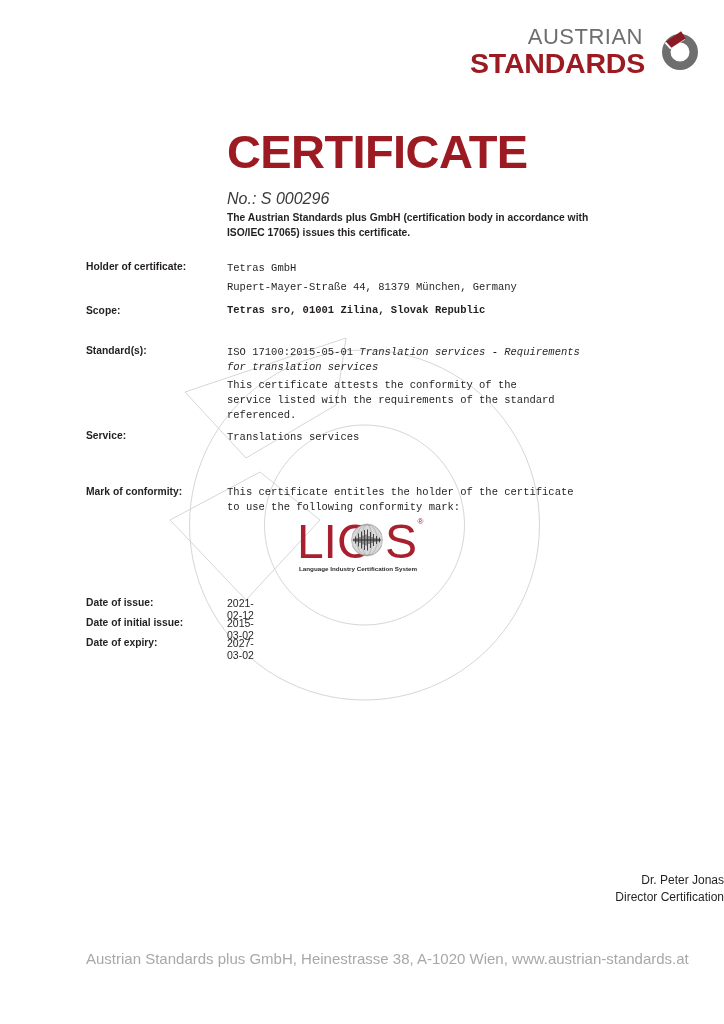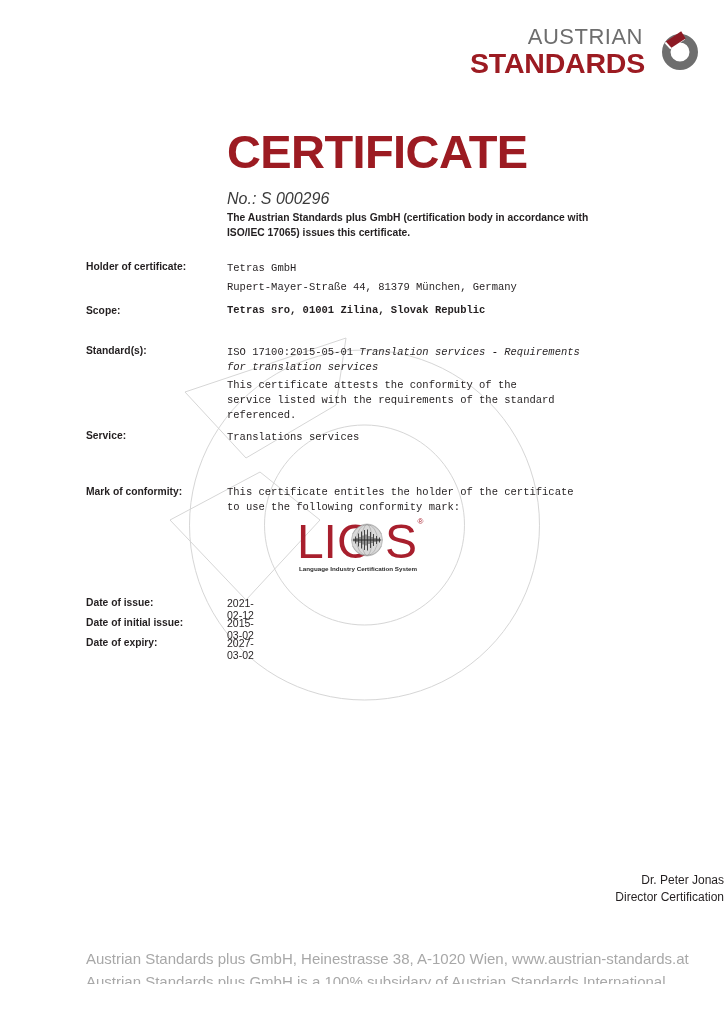--- a/index.html
+++ b/index.html
@@ -307,17 +307,16 @@
       </div>
     </div>
 
     <div class="signature">
       <span class="sig-line">Dr. Peter Jonas</span>
       <span class="sig-line">Director Certification</span>
     </div>
 
     <div class="footer">
       <span>Austrian Standards plus GmbH, Heinestrasse 38, A-1020 Wien, www.austrian-standards.at</span>
-      <span>Austrian Standards plus GmbH is a 100% subsidary of Austrian Standards International.</span>
     </div>
 
   </div>
 </div>
 
 </body></html>

